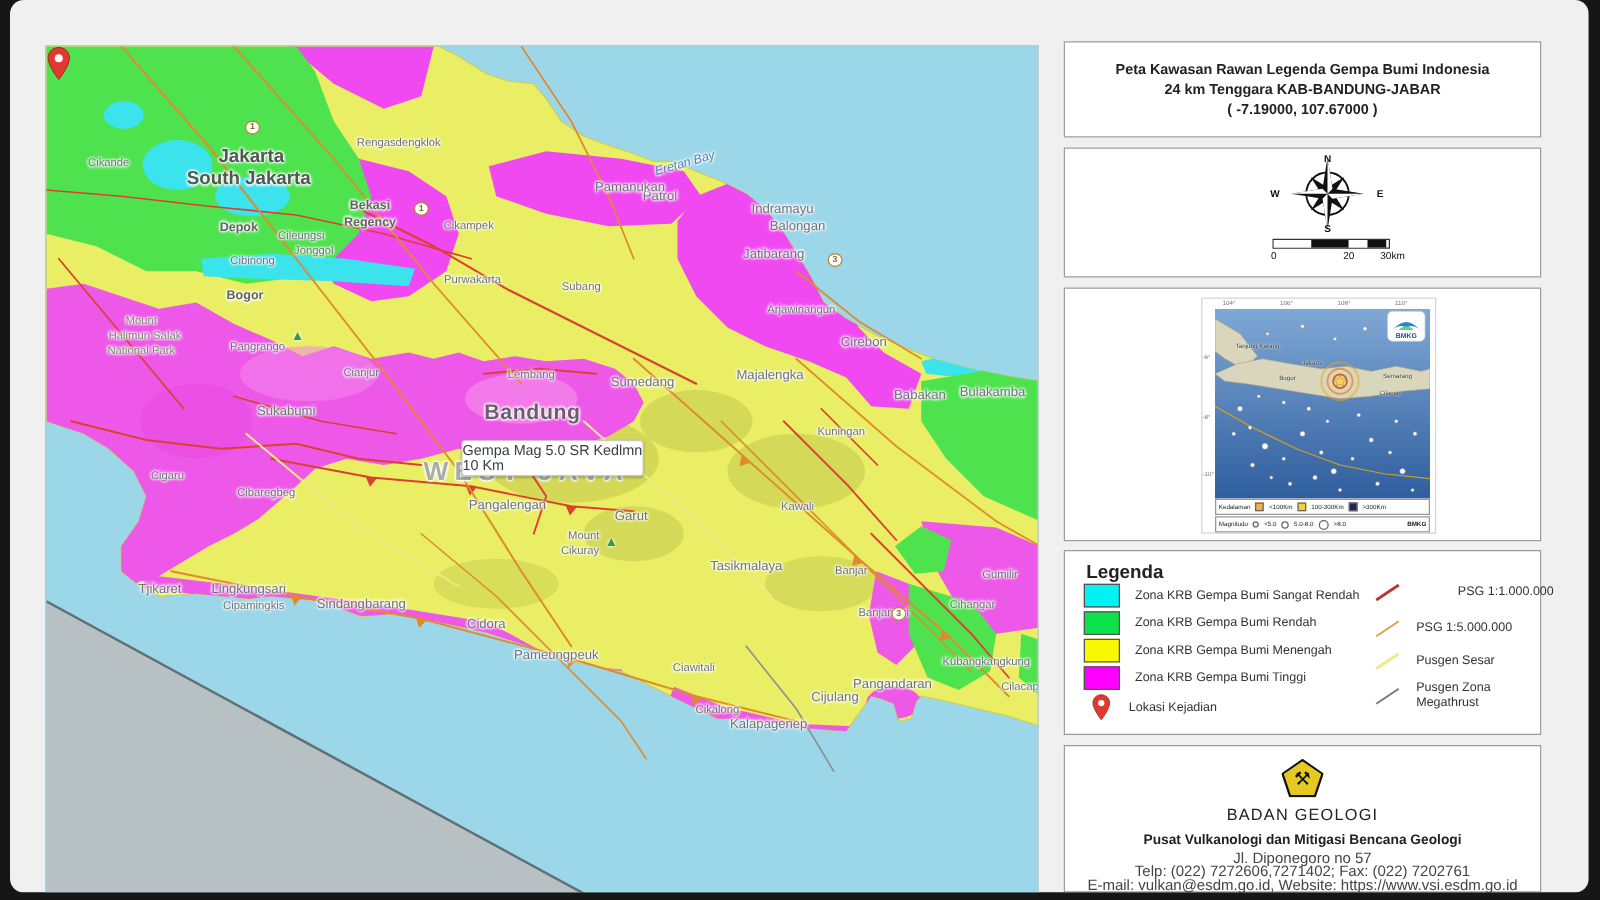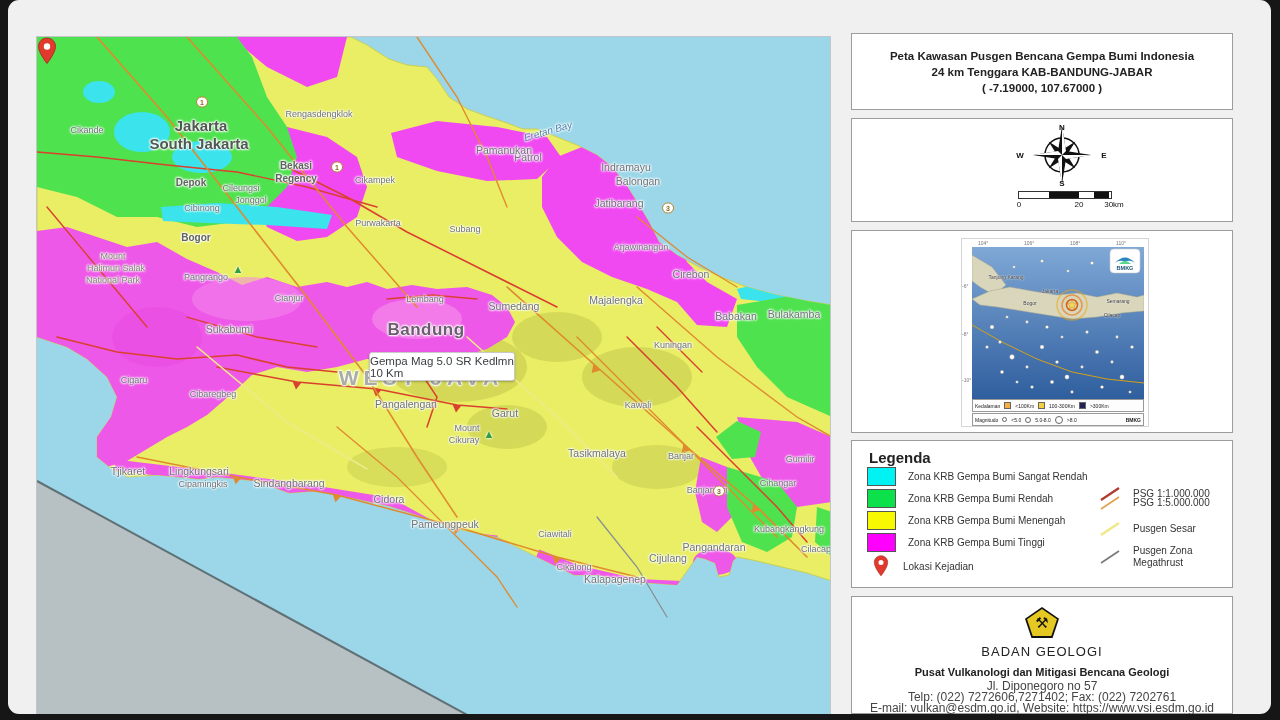--- a/index.html
+++ b/index.html
@@ -240,21 +240,21 @@
     <div id="tooltip">
       <span>Gempa Mag 5.0 SR Kedlmn 10 Km</span>
     </div>
     <svg id="event-pin" width="20" height="28" viewBox="0 0 20 28">
       <path d="M10,1 C5,1 1.5,4.8 1.5,9.5 c0,6.5 8.5,17 8.5,17 s8.5,-10.5 8.5,-17 C18.5,4.8 15,1 10,1 z" fill="#e03a2f" stroke="#a8221a" stroke-width="0.8"></path>
       <circle cx="10" cy="9.5" r="3.2" fill="#fff"></circle>
     </svg>
   </div>
 
   <div class="panel" id="p-title">
-    <div>Peta Kawasan Pusgen Bencana Gempa Bumi Indonesia</div>
+    <div>Peta Kawasan Rawan Legenda Gempa Bumi Indonesia</div>
     <div>24 km Tenggara KAB-BANDUNG-JABAR</div>
     <div>( -7.19000, 107.67000 )</div>
   </div>
 
   <div class="panel" id="p-compass">
     <svg width="64" height="64" style="position:absolute;left:178px;top:4px;">
       <circle cx="32" cy="32" r="17" fill="none" stroke="#111" stroke-width="1.5"></circle>
       <path d="M32,13 L35.5,28.5 L51,32 L35.5,35.5 L32,51 L28.5,35.5 L13,32 L28.5,28.5 Z" transform="rotate(45 32 32)" fill="#111"></path>
       <path d="M32,3 L36,28 L61,32 L36,36 L32,61 L28,36 L3,32 L28,28 Z" fill="#111"></path>
       <path d="M32,3 L36,28 L32,32 Z" fill="#fff"></path>
@@ -388,21 +388,21 @@
         <div class="lz-swatch" style="background:#ff00ff;"></div>
         <span class="lz-label">Zona KRB Gempa Bumi Tinggi</span>
       </div>
     <div class="lz-row" style="top:114px;">
       <svg width="29" height="22" viewBox="0 0 20 28" style="width:20px;height:22px;margin-left:4px;">
         <path d="M10,1 C5,1 1.5,4.8 1.5,9.5 c0,6.5 8.5,17 8.5,17 s8.5,-10.5 8.5,-17 C18.5,4.8 15,1 10,1 z" fill="#e03a2f" stroke="#a8221a" stroke-width="0.8"></path>
         <circle cx="10" cy="9.5" r="3.2" fill="#fff"></circle>
       </svg>
       <span class="lz-label">Lokasi Kejadian</span>
     </div>
-    <div class="ll-row" style="top:44px;">
+    <div class="ll-row" style="top:24px;text-align:right;">
         <svg width="26" height="18">
           <line x1="4" y1="15" x2="22" y2="3" stroke="#b03a2e" stroke-width="2.2"></line>
         </svg>
         <span class="ll-label">PSG 1:1.000.000</span>
       </div>
     <div class="ll-row" style="top:53px;">
         <svg width="26" height="18">
           <line x1="4" y1="15" x2="22" y2="3" stroke="#e59f4b" stroke-width="1.6"></line>
         </svg>
         <span class="ll-label">PSG 1:5.000.000</span>

